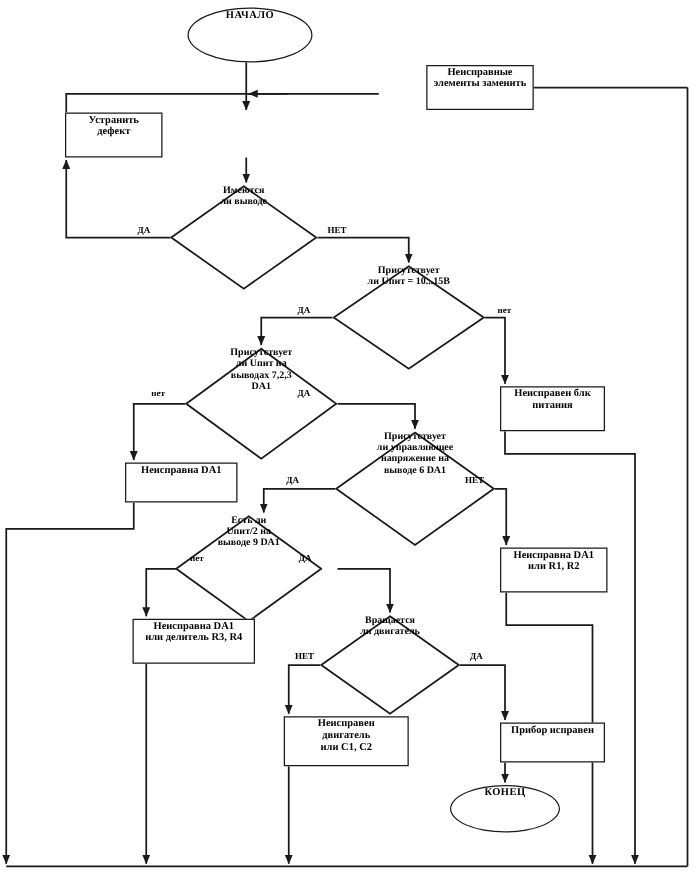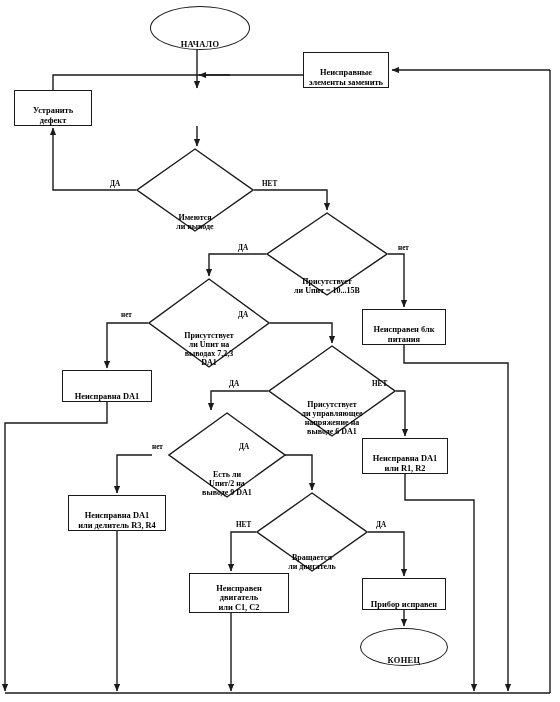--- a/index.html
+++ b/index.html
@@ -7,36 +7,37 @@
     position:relative;
     width:560px;height:702px;
     background:#ffffff;
     font-family:"Liberation Serif", serif;
     overflow:hidden;
   }
   #wires{position:absolute;left:0;top:0;width:560px;height:702px;}
   .node{
     position:absolute;
     box-sizing:border-box;
-    display:flex;align-items:flex-end;justify-content:center;
+    display:flex;align-items:flex-start;justify-content:center;
     text-align:center;
     color:#000;
     background:#ffffff;
     z-index:3;
   }
   .node .txt{
     display:block;
     line-height:1.12;
     padding:0 2px;
     white-space:pre-line;
   }
   .proc{
     border:1.4px solid #1a1a1a;
     font-size:8.4px;
     font-weight:bold;
+    margin-left:38px;
   }
   .term{
     border:1.4px solid #1a1a1a;
     border-radius:50%;
     font-size:8.4px;
     font-weight:bold;
     letter-spacing:.4px;
   }
   .dec{
     background:transparent;
@@ -179,21 +180,21 @@
 ли управляющее
 напряжение на
 выводе 6 DA1</span>
   </div>
 
   <div class="node proc" style="left:362px;top:438px;width:86px;height:36px;">
     <span class="txt">Неисправна DA1
 или R1, R2</span>
   </div>
 
-  <div class="node dec" style="left:168px;top:412px;width:118px;height:86px;">
+  <div class="node dec" style="left:140px;top:412px;width:118px;height:86px;">
     <svg class="shape" viewBox="0 0 118 86" preserveAspectRatio="none">
       <polygon points="59,1 117,43 59,85 1,43" fill="#fff" stroke="#1a1a1a" stroke-width="1.4"></polygon>
     </svg>
     <span class="txt">Есть ли
 Uпит/2 на
 выводе 9 DA1</span>
   </div>
 
   <div class="node proc" style="left:68px;top:495px;width:98px;height:36px;">
     <span class="txt">Неисправна DA1

